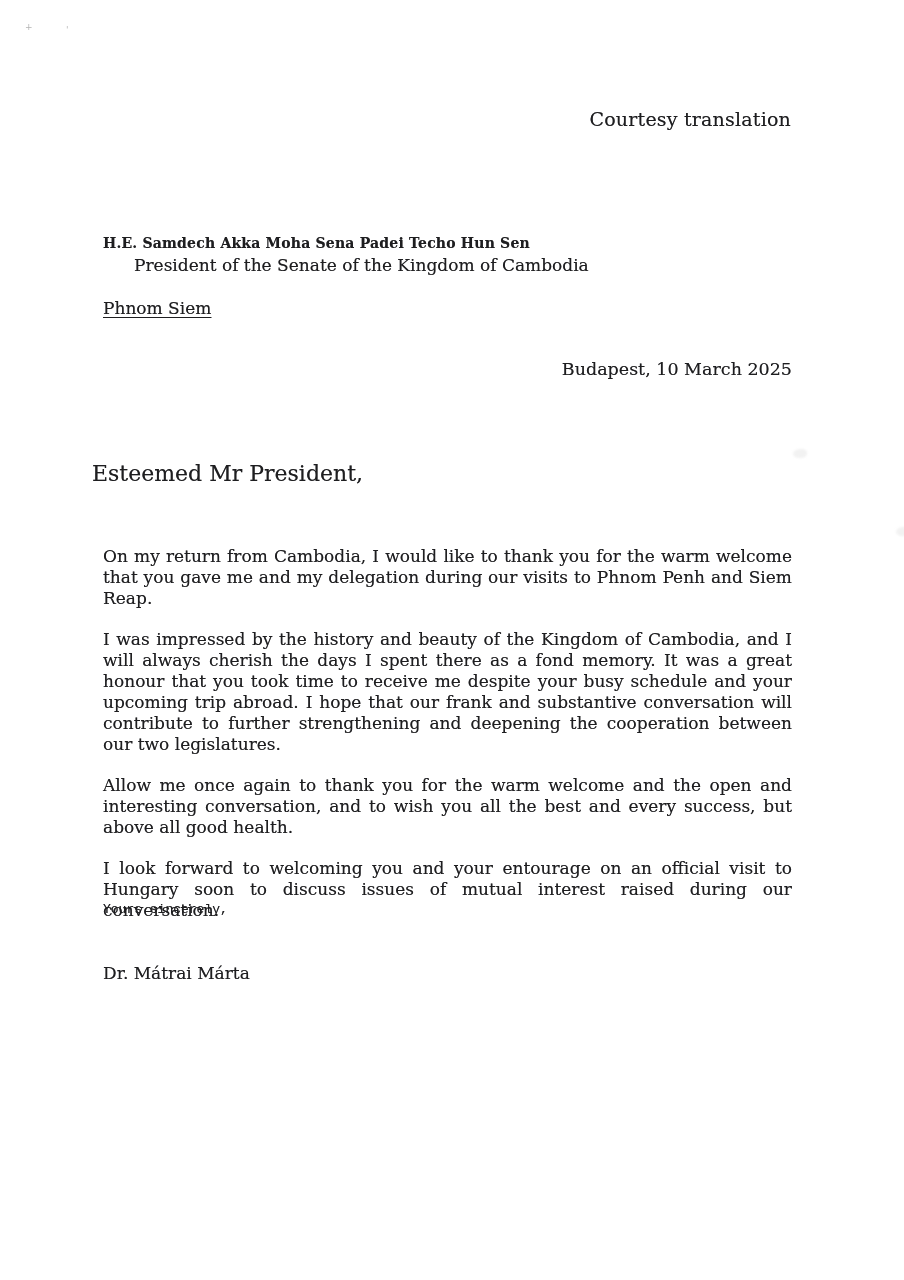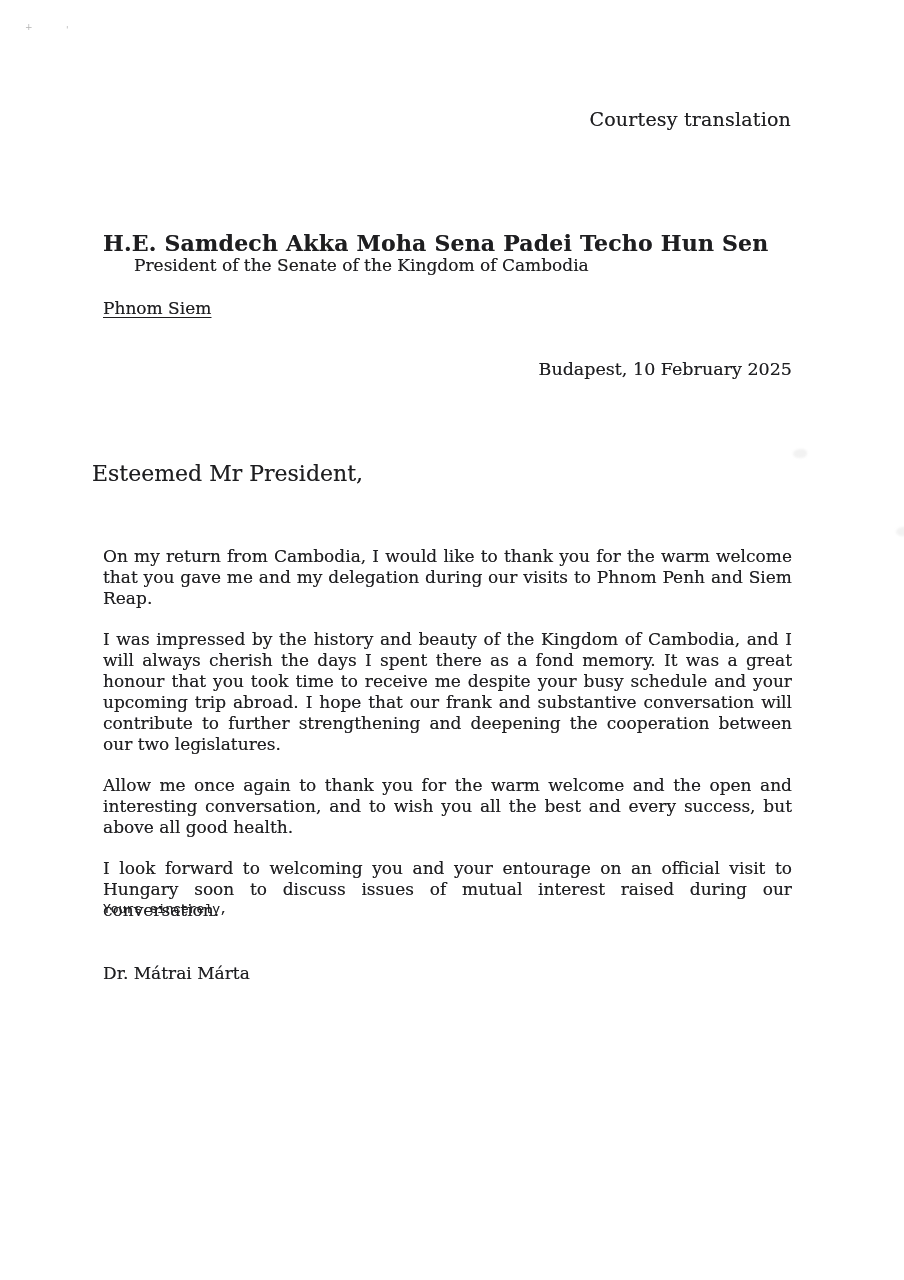--- a/index.html
+++ b/index.html
@@ -26,21 +26,21 @@
   }
   .address-block {
     position: absolute;
     left: 103px;
     top: 233px;
     font-size: 17px;
     line-height: 21px;
   }
   .recipient-name {
     font-weight: bold;
-    font-size: 22px;
+    font-size: 14px;
     letter-spacing: 0.2px;
     white-space: nowrap;
   }
   .recipient-title {
     margin-top: 1px;
     white-space: nowrap;
     margin-left: 31px;
   }
   .recipient-city {
     margin-top: 22px;
@@ -120,21 +120,21 @@
   <div class="smudge smudge-2"></div>
 
   <div class="annotation">Courtesy translation</div>
 
   <div class="address-block">
     <div class="recipient-name">H.E. Samdech Akka Moha Sena Padei Techo Hun Sen</div>
     <div class="recipient-title">President of the Senate of the Kingdom of Cambodia</div>
     <div><span class="recipient-city">Phnom Siem</span></div>
   </div>
 
-  <div class="dateline">Budapest, 10 February 2025</div>
+  <div class="dateline">Budapest, 10 March 2025</div>
 
   <div class="salutation">Esteemed Mr President,</div>
 
   <div class="body-text">
     <p>On my return from Cambodia, I would like to thank you for the warm welcome that you gave me and my delegation during our visits to Phnom Penh and Siem Reap.</p>
     <p>I was impressed by the history and beauty of the Kingdom of Cambodia, and I will always cherish the days I spent there as a fond memory. It was a great honour that you took time to receive me despite your busy schedule and your upcoming trip abroad. I hope that our frank and substantive conversation will contribute to further strengthening and deepening the cooperation between our two legislatures.</p>
     <p>Allow me once again to thank you for the warm welcome and the open and interesting conversation, and to wish you all the best and every success, but above all good health.</p>
     <p>I look forward to welcoming you and your entourage on an official visit to Hungary soon to discuss issues of mutual interest raised during our conversation.</p>
   </div>
 

